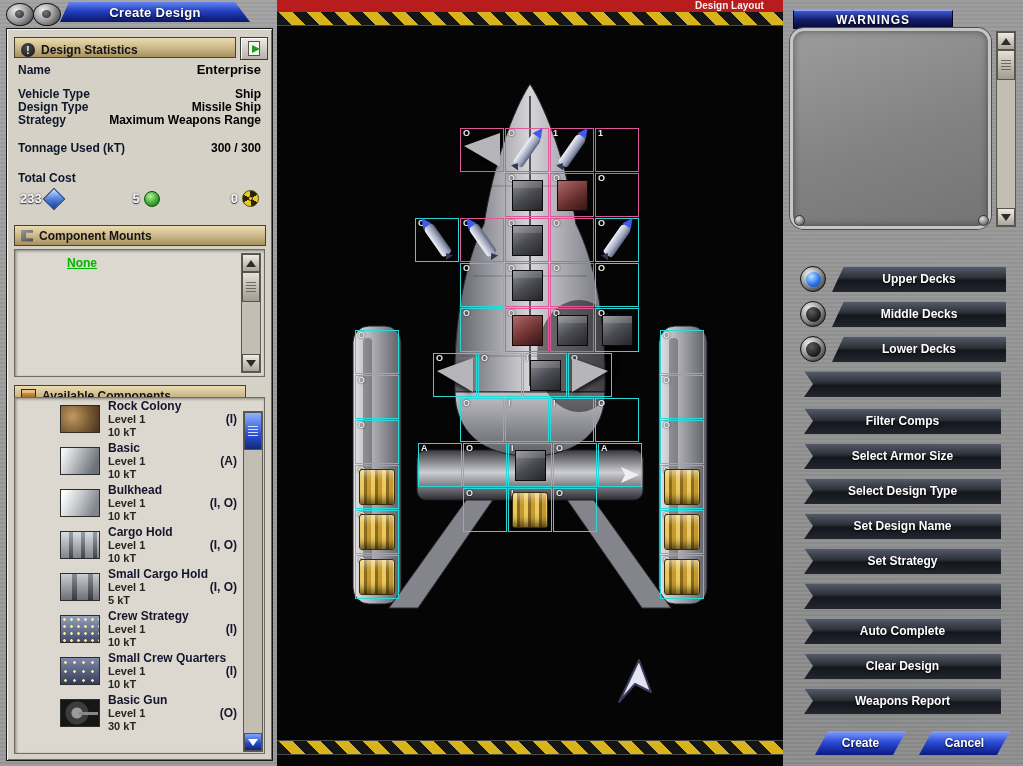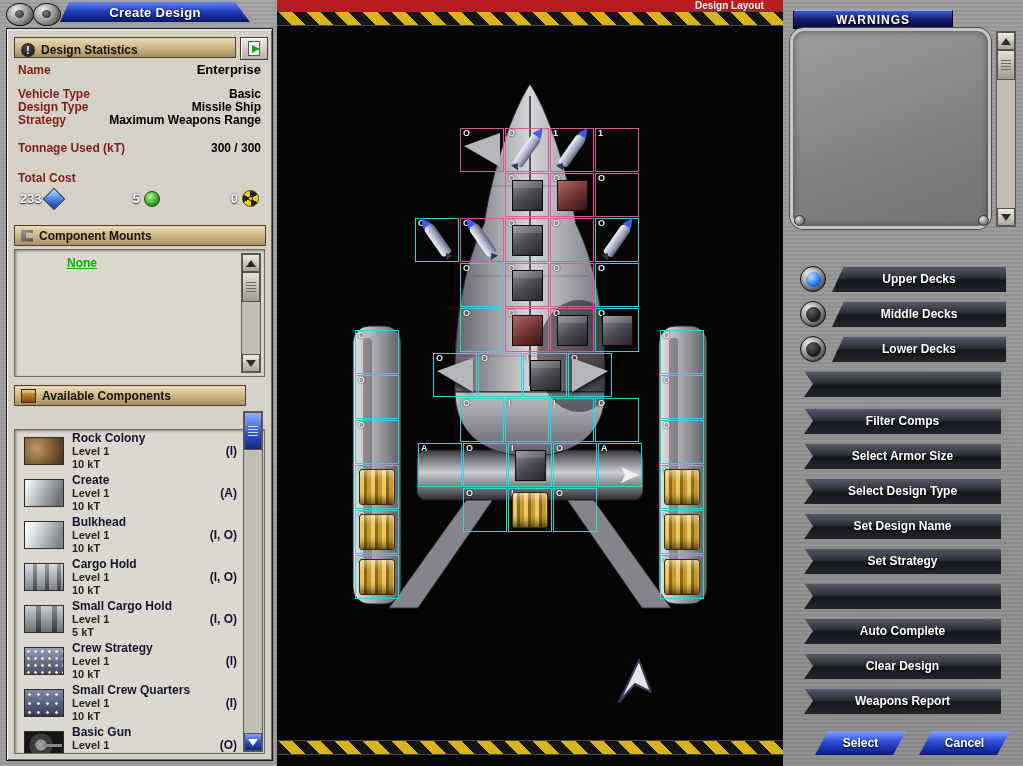--- a/index.html
+++ b/index.html
@@ -63,21 +63,21 @@
     border:1px solid #3c3c38;box-shadow:inset 1px 1px 0 #fff;
     display:flex;align-items:center;justify-content:center;
   }
   .icon-export{width:10px;height:13px;background:#f4f4f0;border:1px solid #555;position:relative;}
   .icon-export::after{content:"";position:absolute;top:3px;left:3px;
     border-top:4px solid transparent;border-bottom:4px solid transparent;border-left:8px solid #1d9e1d;}
 
   .stats-block{position:absolute;top:34px;left:11px;right:11px;}
   .stat-row{display:flex;justify-content:space-between;align-items:baseline;
     font-size:12px;font-weight:bold;line-height:13px;}
-  .s-label{color:#7f1d1d;}
+  .s-label{color:#0f172a;}
   .s-value{color:#000;text-align:right;}
   .name-row{margin-bottom:0;}
   .name-row .s-value{font-size:13px;}
   .info-rows{margin-top:11px;}
   .tonnage-row{margin-top:15px;}
   .cost-label-row{margin-top:17px;}
   .costs-row{margin-top:5px;display:flex;align-items:center;justify-content:space-between;padding:0 2px;}
   .cost{display:flex;align-items:center;gap:4px;font-size:13px;font-weight:bold;color:#f6f8ff;
     text-shadow:0 1px 1px #3a3a3a, 0 0 2px #555;}
   .icon-minerals{width:14px;height:14px;transform:rotate(45deg);border:1px solid #10306a;
@@ -87,21 +87,21 @@
   .icon-rad{width:15px;height:15px;border-radius:50%;border:1px solid #554a08;position:relative;
     background:conic-gradient(#26220a 0 60deg,#ecc91e 60deg 120deg,#26220a 120deg 180deg,#ecc91e 180deg 240deg,#26220a 240deg 300deg,#ecc91e 300deg 360deg);}
   .icon-rad::after{content:"";position:absolute;left:5px;top:5px;width:5px;height:5px;border-radius:50%;background:#ecc91e;border:1px solid #26220a;box-sizing:border-box;}
 
   .list-box{
     position:absolute;left:7px;right:7px;background:#DCD8CF;
     border:1px solid #6e6c64;box-shadow:inset 1px 1px 3px rgba(0,0,0,.4);
   }
   .mounts-list{top:220px;height:126px;}
   .none-text{position:absolute;left:52px;top:6px;color:#00B400;font-weight:bold;font-size:12px;text-decoration:underline;}
-  .comps-list{top:400px;bottom:6px;overflow:hidden;}
+  .comps-list{top:368px;bottom:6px;overflow:hidden;padding-left:36px;}
 
   .comp-row{display:flex;align-items:center;height:42px;gap:8px;padding:0 24px 0 9px;position:relative;}
   .comp-thumb{flex:none;width:40px;height:28px;border:1px solid #2c2c2c;box-sizing:border-box;}
   .comp-text{flex:1;display:flex;flex-direction:column;justify-content:center;}
   .comp-name{font-size:12px;font-weight:bold;color:#14142c;line-height:13px;white-space:nowrap;}
   .comp-sub{font-size:11px;font-weight:bold;color:#26261e;line-height:13px;}
   .comp-slots{position:absolute;right:27px;top:50%;transform:translateY(-50%);
     font-size:12px;font-weight:bold;color:#14142c;}
   .th-rock{background:radial-gradient(circle at 30% 40%, #c09a62, #7c5c34 55%, #46301a 100%);}
   .th-plate{background:linear-gradient(115deg,#f4f4f4 8%, #b2b6ba 45%, #6c7278 85%);}
@@ -235,21 +235,21 @@
     </div>
 
     <div class="stats-block">
       <div class="stat-row name-row">
         <span class="s-label">Name</span>
         <span class="s-value">Enterprise</span>
       </div>
       <div class="info-rows">
           <div class="stat-row">
             <span class="s-label">Vehicle Type</span>
-            <span class="s-value">Basic</span>
+            <span class="s-value">Ship</span>
           </div>
           <div class="stat-row">
             <span class="s-label">Design Type</span>
             <span class="s-value">Missile Ship</span>
           </div>
           <div class="stat-row">
             <span class="s-label">Strategy</span>
             <span class="s-value">Maximum Weapons Range</span>
           </div>
         </div>
@@ -303,21 +303,21 @@
           <div class="comp-text">
             <div class="comp-name">Rock Colony</div>
             <div class="comp-sub">Level 1</div>
             <div class="comp-sub">10 kT</div>
           </div>
           <div class="comp-slots">(I)</div>
         </div>
         <div class="comp-row">
           <div class="comp-thumb th-plate"></div>
           <div class="comp-text">
-            <div class="comp-name">Create</div>
+            <div class="comp-name">Basic</div>
             <div class="comp-sub">Level 1</div>
             <div class="comp-sub">10 kT</div>
           </div>
           <div class="comp-slots">(A)</div>
         </div>
         <div class="comp-row">
           <div class="comp-thumb th-plate2"></div>
           <div class="comp-text">
             <div class="comp-name">Bulkhead</div>
             <div class="comp-sub">Level 1</div>
@@ -694,17 +694,17 @@
         <div class="action-btn" style="top: 443px;">Select Armor Size</div>
         <div class="action-btn" style="top: 478px;">Select Design Type</div>
         <div class="action-btn" style="top: 513px;">Set Design Name</div>
         <div class="action-btn" style="top: 548px;">Set Strategy</div>
         <div class="action-btn blank" style="top: 583px;"></div>
         <div class="action-btn" style="top: 618px;">Auto Complete</div>
         <div class="action-btn" style="top: 653px;">Clear Design</div>
         <div class="action-btn" style="top: 688px;">Weapons Report</div>
       </div>
 
-    <div class="footer-btn btn-create">Select</div>
+    <div class="footer-btn btn-create">Create</div>
     <div class="footer-btn btn-cancel">Cancel</div>
   </div>
 
 </div>
 
 </body></html>

